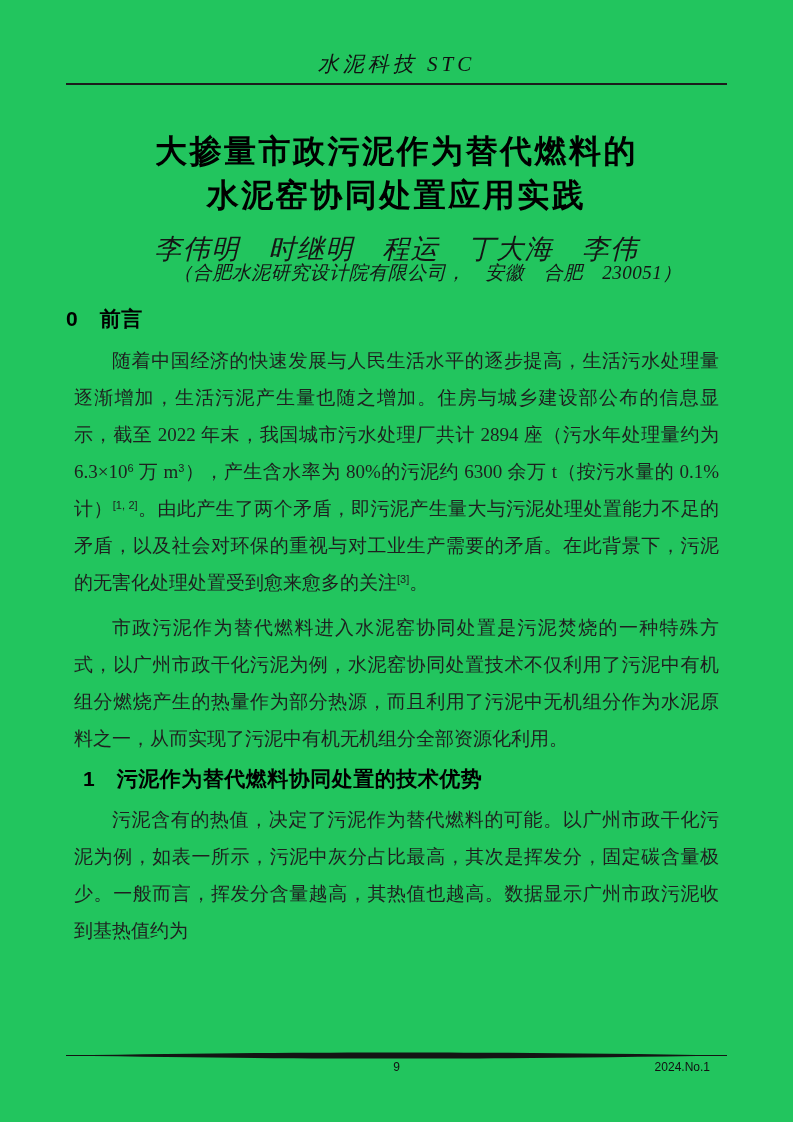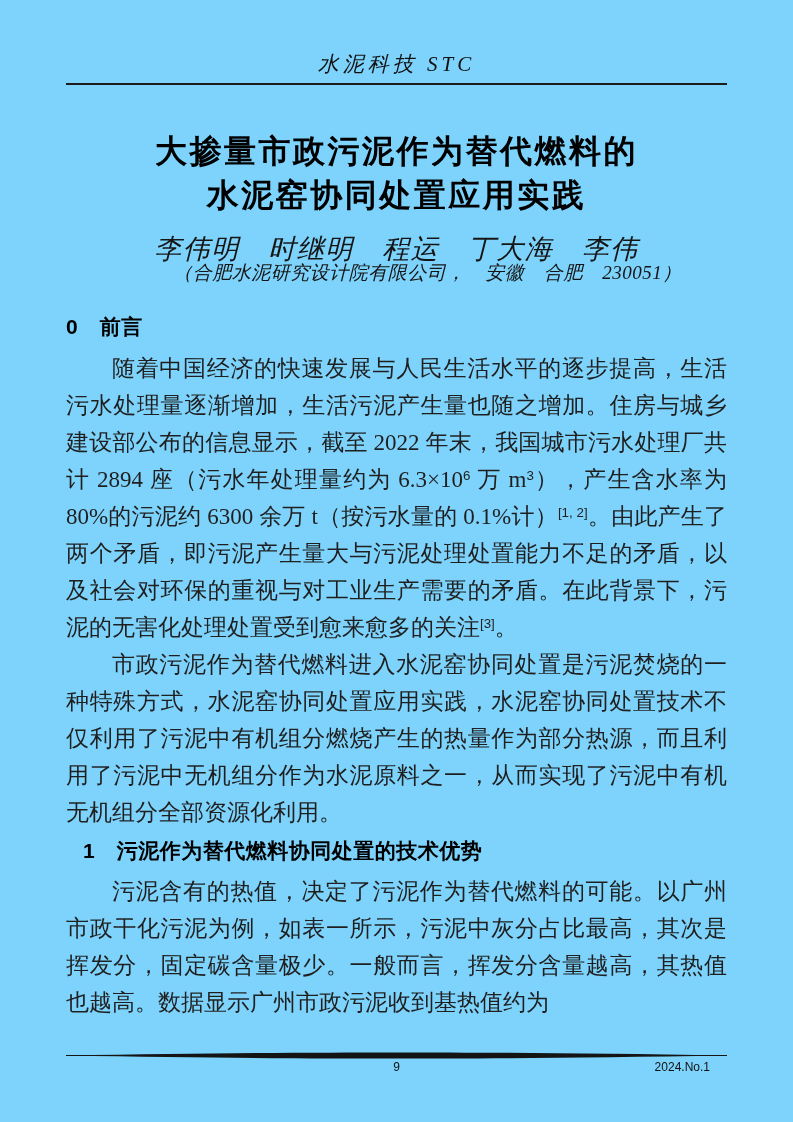--- a/index.html
+++ b/index.html
@@ -4,21 +4,21 @@
 <style>
   html, body {
     margin: 0;
     padding: 0;
     background: #ffffff;
   }
   .page {
     position: relative;
     width: 793px;
     height: 1122px;
-    background: #7dd3fc;
+    background: #22c55e;
     overflow: hidden;
     font-family: "Liberation Serif", serif;
     color: #1f1f1f;
   }
   
   .journal-header {
     position: absolute;
     top: 50px;
     left: 0;
     width: 793px;
@@ -77,32 +77,32 @@
     padding-left: 31px;
   }
   
   .content {
     position: absolute;
     top: 297px;
     left: 66px;
     width: 661px;
   }
   .section-heading {
-    margin: 16px 0 9px 0;
+    margin: 8px 0 9px 0;
     font-family: "Liberation Sans", sans-serif;
     font-weight: 700;
     font-size: 21px;
     line-height: 28px;
     color: #000;
     letter-spacing: 0.5px;
   }
   .h2-second { margin: 6px 0 8px 17px; }
   .body-para {
-    margin: 0;
-    font-size: 23px;
+    margin: 8px;
+    font-size: 19px;
     line-height: 37px;
     text-align: justify;
     text-justify: inter-ideograph;
     text-indent: 2em;
     color: #1f1f1f;
   }
   .body-para sup {
     font-size: 0.58em;
     line-height: 0;
     vertical-align: baseline;
@@ -160,21 +160,21 @@
   <div class="authors">李伟明　时继明　程运　丁大海　李伟</div>
 
   <div class="affiliation">（合肥水泥研究设计院有限公司，　安徽　合肥　230051）</div>
 
   <div class="content">
 
     <h2 class="section-heading">0　前言</h2>
 
     <p class="body-para">随着中国经济的快速发展与人民生活水平的逐步提高，生活污水处理量逐渐增加，生活污泥产生量也随之增加。住房与城乡建设部公布的信息显示，截至 2022 年末，我国城市污水处理厂共计 2894 座（污水年处理量约为 6.3×10<sup>6</sup> 万 m<sup>3</sup>），产生含水率为 80%的污泥约 6300 余万 t（按污水量的 0.1%计）<sup>[1, 2]</sup>。由此产生了两个矛盾，即污泥产生量大与污泥处理处置能力不足的矛盾，以及社会对环保的重视与对工业生产需要的矛盾。在此背景下，污泥的无害化处理处置受到愈来愈多的关注<sup>[3]</sup>。</p>
 
-    <p class="body-para">市政污泥作为替代燃料进入水泥窑协同处置是污泥焚烧的一种特殊方式，水泥窑协同处置应用实践，水泥窑协同处置技术不仅利用了污泥中有机组分燃烧产生的热量作为部分热源，而且利用了污泥中无机组分作为水泥原料之一，从而实现了污泥中有机无机组分全部资源化利用。</p>
+    <p class="body-para">市政污泥作为替代燃料进入水泥窑协同处置是污泥焚烧的一种特殊方式，以广州市政干化污泥为例，水泥窑协同处置技术不仅利用了污泥中有机组分燃烧产生的热量作为部分热源，而且利用了污泥中无机组分作为水泥原料之一，从而实现了污泥中有机无机组分全部资源化利用。</p>
 
 
     <h2 class="section-heading h2-second">1　污泥作为替代燃料协同处置的技术优势</h2>
 
     <p class="body-para">污泥含有的热值，决定了污泥作为替代燃料的可能。以广州市政干化污泥为例，如表一所示，污泥中灰分占比最高，其次是挥发分，固定碳含量极少。一般而言，挥发分含量越高，其热值也越高。数据显示广州市政污泥收到基热值约为</p>
 
   </div>
 
   <svg class="footer-rule" viewBox="0 0 661 7" preserveAspectRatio="none">
     <path d="M0,3.5 C140,1.2 250,0.4 330,0.4 C410,0.4 521,1.2 661,3.5 C521,5.8 410,6.6 330,6.6 C250,6.6 140,5.8 0,3.5 Z" fill="#141414"></path>

